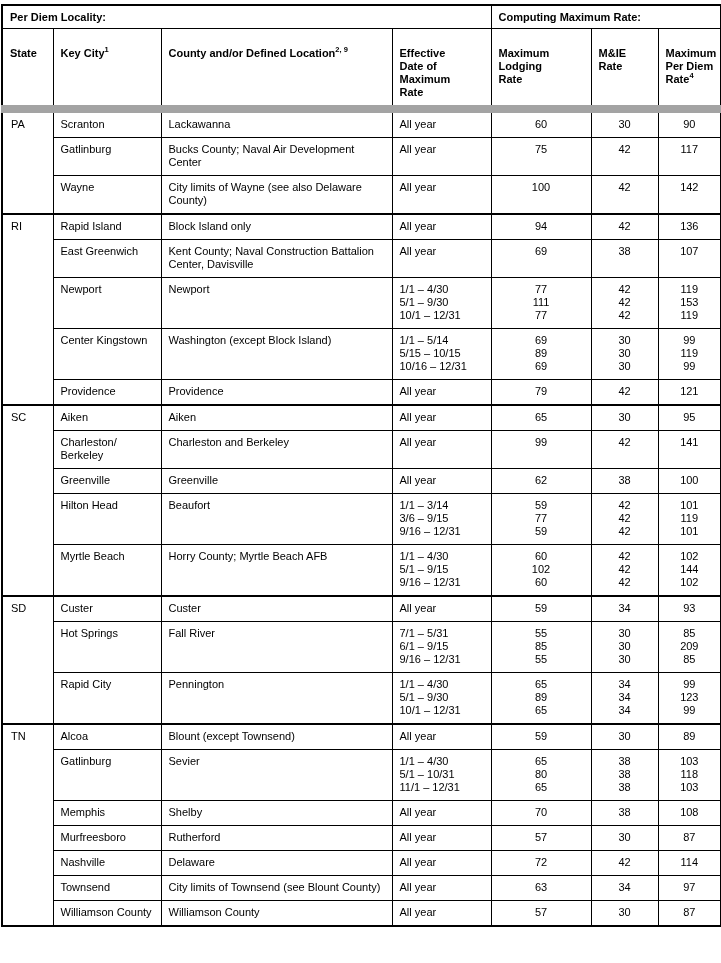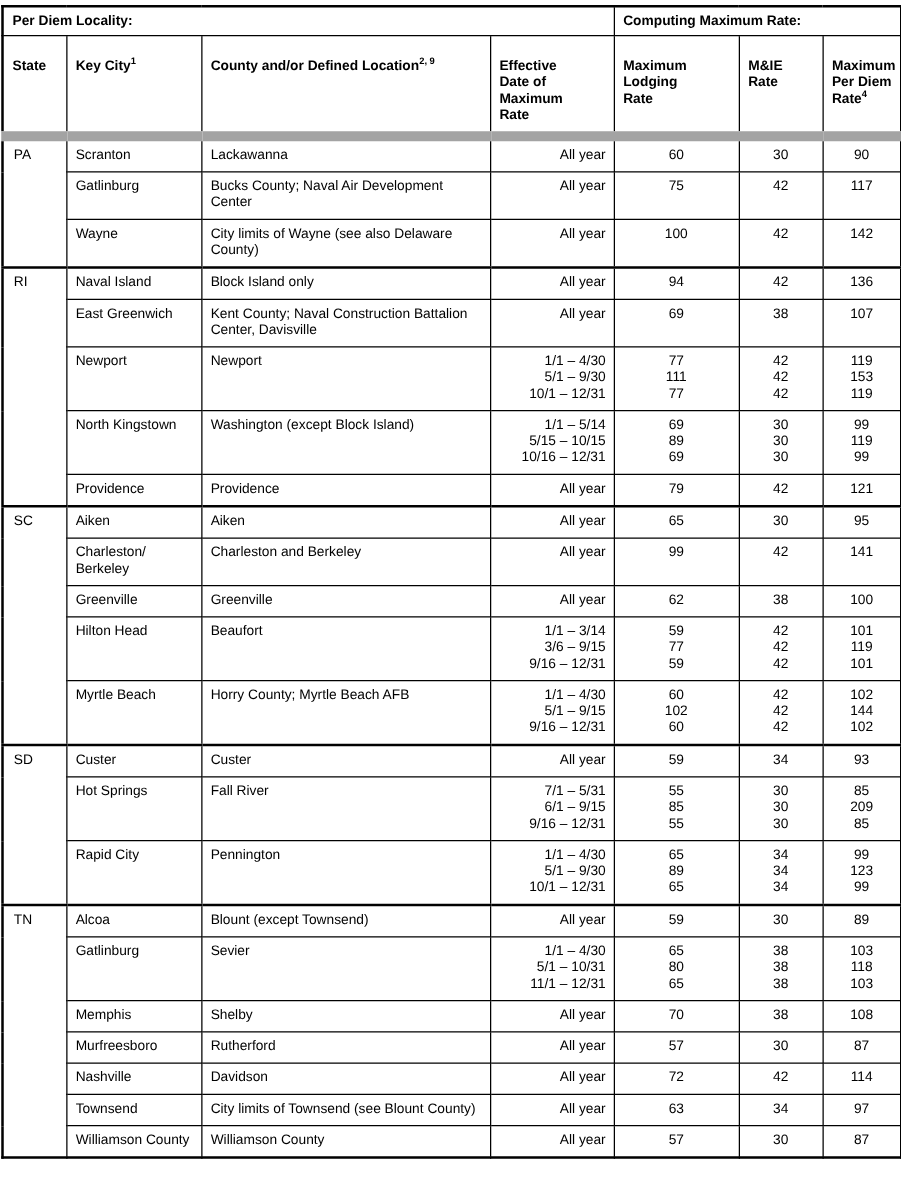--- a/index.html
+++ b/index.html
@@ -38,21 +38,21 @@
   tr.colheads th { border-bottom: 8px solid #a3a3a3; }
   sup {
     font-size: 7.5px;
     line-height: 0;
     vertical-align: super;
     font-weight: bold;
   }
   td.state   { padding-left: 8px; }
   td.keycity { white-space: pre-line; }
   td.county  { }
-  td.dates div { white-space: nowrap; text-align: right; }
+  td.dates div { white-space: nowrap; }
   td.num { text-align: center; padding-left: 2px; padding-right: 2px; }
   tr.group-start td { border-top: 2px solid #000; }
 </style>
 </head>
 <body>
 
 <div class="page">
   <table class="perdiem">
     <colgroup>
       <col style="width:51px">
@@ -145,21 +145,21 @@
           </td>
           <td class="num">
             <div>42</div>
           </td>
           <td class="num">
             <div>142</div>
           </td>
         </tr>
         <tr class="group-start">
           <td class="state" rowspan="5">RI</td>
-          <td class="keycity">Naval Island</td>
+          <td class="keycity">Rapid Island</td>
           <td class="county">Block Island only</td>
           <td class="dates">
             <div>All year</div>
           </td>
           <td class="num">
             <div>94</div>
           </td>
           <td class="num">
             <div>42</div>
           </td>
@@ -201,21 +201,21 @@
             <div>42</div>
             <div>42</div>
           </td>
           <td class="num">
             <div>119</div>
             <div>153</div>
             <div>119</div>
           </td>
         </tr>
         <tr>
-          <td class="keycity">North Kingstown</td>
+          <td class="keycity">Center Kingstown</td>
           <td class="county">Washington (except Block Island)</td>
           <td class="dates">
             <div>1/1 – 5/14</div>
             <div>5/15 – 10/15</div>
             <div>10/16 – 12/31</div>
           </td>
           <td class="num">
             <div>69</div>
             <div>89</div>
             <div>69</div>
@@ -478,21 +478,21 @@
           </td>
           <td class="num">
             <div>30</div>
           </td>
           <td class="num">
             <div>87</div>
           </td>
         </tr>
         <tr>
           <td class="keycity">Nashville</td>
-          <td class="county">Davidson</td>
+          <td class="county">Delaware</td>
           <td class="dates">
             <div>All year</div>
           </td>
           <td class="num">
             <div>72</div>
           </td>
           <td class="num">
             <div>42</div>
           </td>
           <td class="num">

